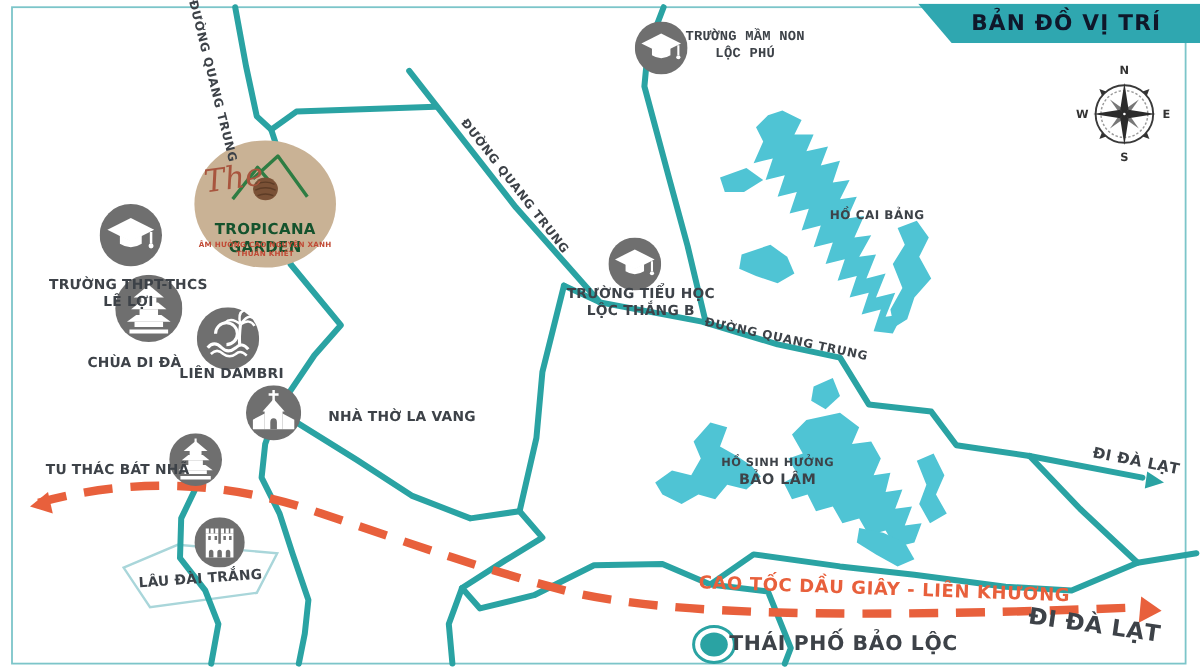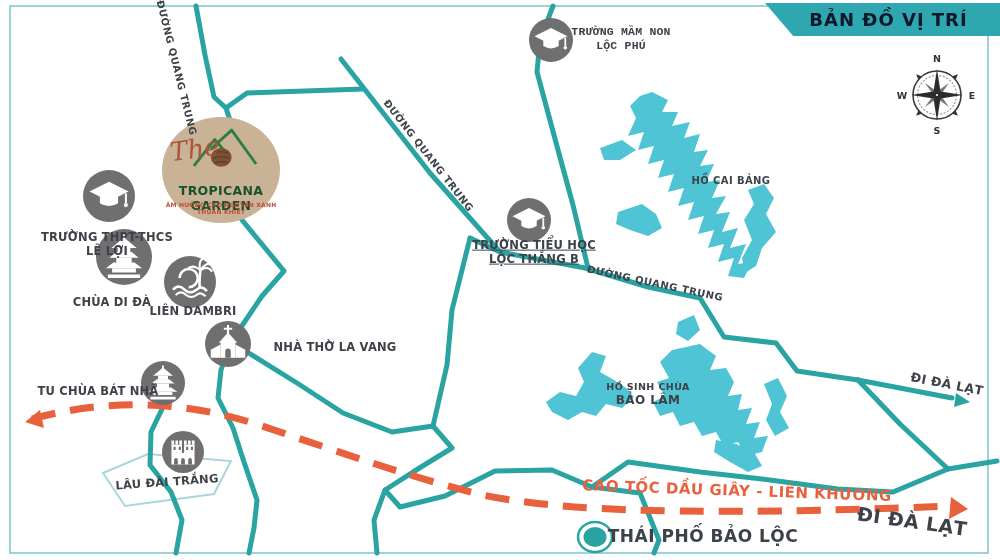--- a/index.html
+++ b/index.html
@@ -254,36 +254,36 @@
     <span style="display:block">TRƯỜNG MẦM NON</span>
     <span style="display:block">LỘC PHÚ</span>
   </div>
   <div class="map-label lm-label" style="left:107px;top:244px;">
     <span style="display:block">TRƯỜNG THPT-THCS</span>
     <span style="display:block">LÊ LỢI</span>
   </div>
   <div class="map-label lm-label" style="left:112px;top:291px;margin-top:11px;">CHÙA DI ĐÀ</div>
   <div class="map-label lm-label" style="left:193px;top:311px;">LIÊN DAMBRI</div>
   <div class="map-label lm-label" style="left:315px;top:347px;padding-left:40px;">NHÀ THỜ LA VANG</div>
-  <div class="map-label lm-label" style="left:98px;top:391px;">TU CHÙA BÁT NHÃ</div>
+  <div class="map-label lm-label" style="left:98px;top:391px;">TU THÁC BÁT NHÃ</div>
   <div class="map-label lm-label" style="left:167px;top:482px;transform:translate(-50%,-50%) rotate(-4deg);">LÂU ĐÀI TRẮNG</div>
-  <div class="map-label lm-label" style="left:534px;top:252px;text-decoration:underline;">
+  <div class="map-label lm-label" style="left:534px;top:252px;">
     <span style="display:block">TRƯỜNG TIỂU HỌC</span>
     <span style="display:block">LỘC THẮNG B</span>
   </div>
 
   <div class="map-label road-label" style="left:176px;top:68px;transform:translate(-50%,-50%) rotate(76deg);">ĐƯỜNG QUANG TRUNG</div>
   <div class="map-label road-label" style="left:428px;top:156px;transform:translate(-50%,-50%) rotate(52deg);">ĐƯỜNG QUANG TRUNG</div>
   <div class="map-label road-label" style="left:655px;top:284px;transform:translate(-50%,-50%) rotate(12deg);">ĐƯỜNG QUANG TRUNG</div>
   <div class="map-label" style="left:737px;top:491px;transform:translate(-50%,-50%) rotate(2deg);
        color:#e8603c;font-size:15px;letter-spacing:0.5px;">CAO TỐC DẦU GIÂY - LIÊN KHƯƠNG</div>
 
   <div class="map-label lake-label" style="left:731px;top:181px;">HỒ CAI BẢNG</div>
   <div class="map-label lake-label" style="left:648px;top:394px;">
-    <span style="display:block;font-size:9.5px;">HỒ SINH CHÙA</span>
+    <span style="display:block;font-size:9.5px;">HỒ SINH HƯỞNG</span>
     <span style="display:block;font-size:12px;">BẢO LÂM</span>
   </div>
 
   <div class="map-label" style="left:947px;top:384px;transform:translate(-50%,-50%) rotate(11deg);
        font-size:12.5px;letter-spacing:0.4px;">ĐI ĐÀ LẠT</div>
   <div class="map-label dir-label" style="left:912px;top:522px;transform:translate(-50%,-50%) rotate(8deg);">ĐI ĐÀ LẠT</div>
 
   <div class="map-label" style="left:703px;top:537px;font-size:17px;letter-spacing:0.5px;">THÁI PHỐ BẢO LỘC</div>
 
 </div>

